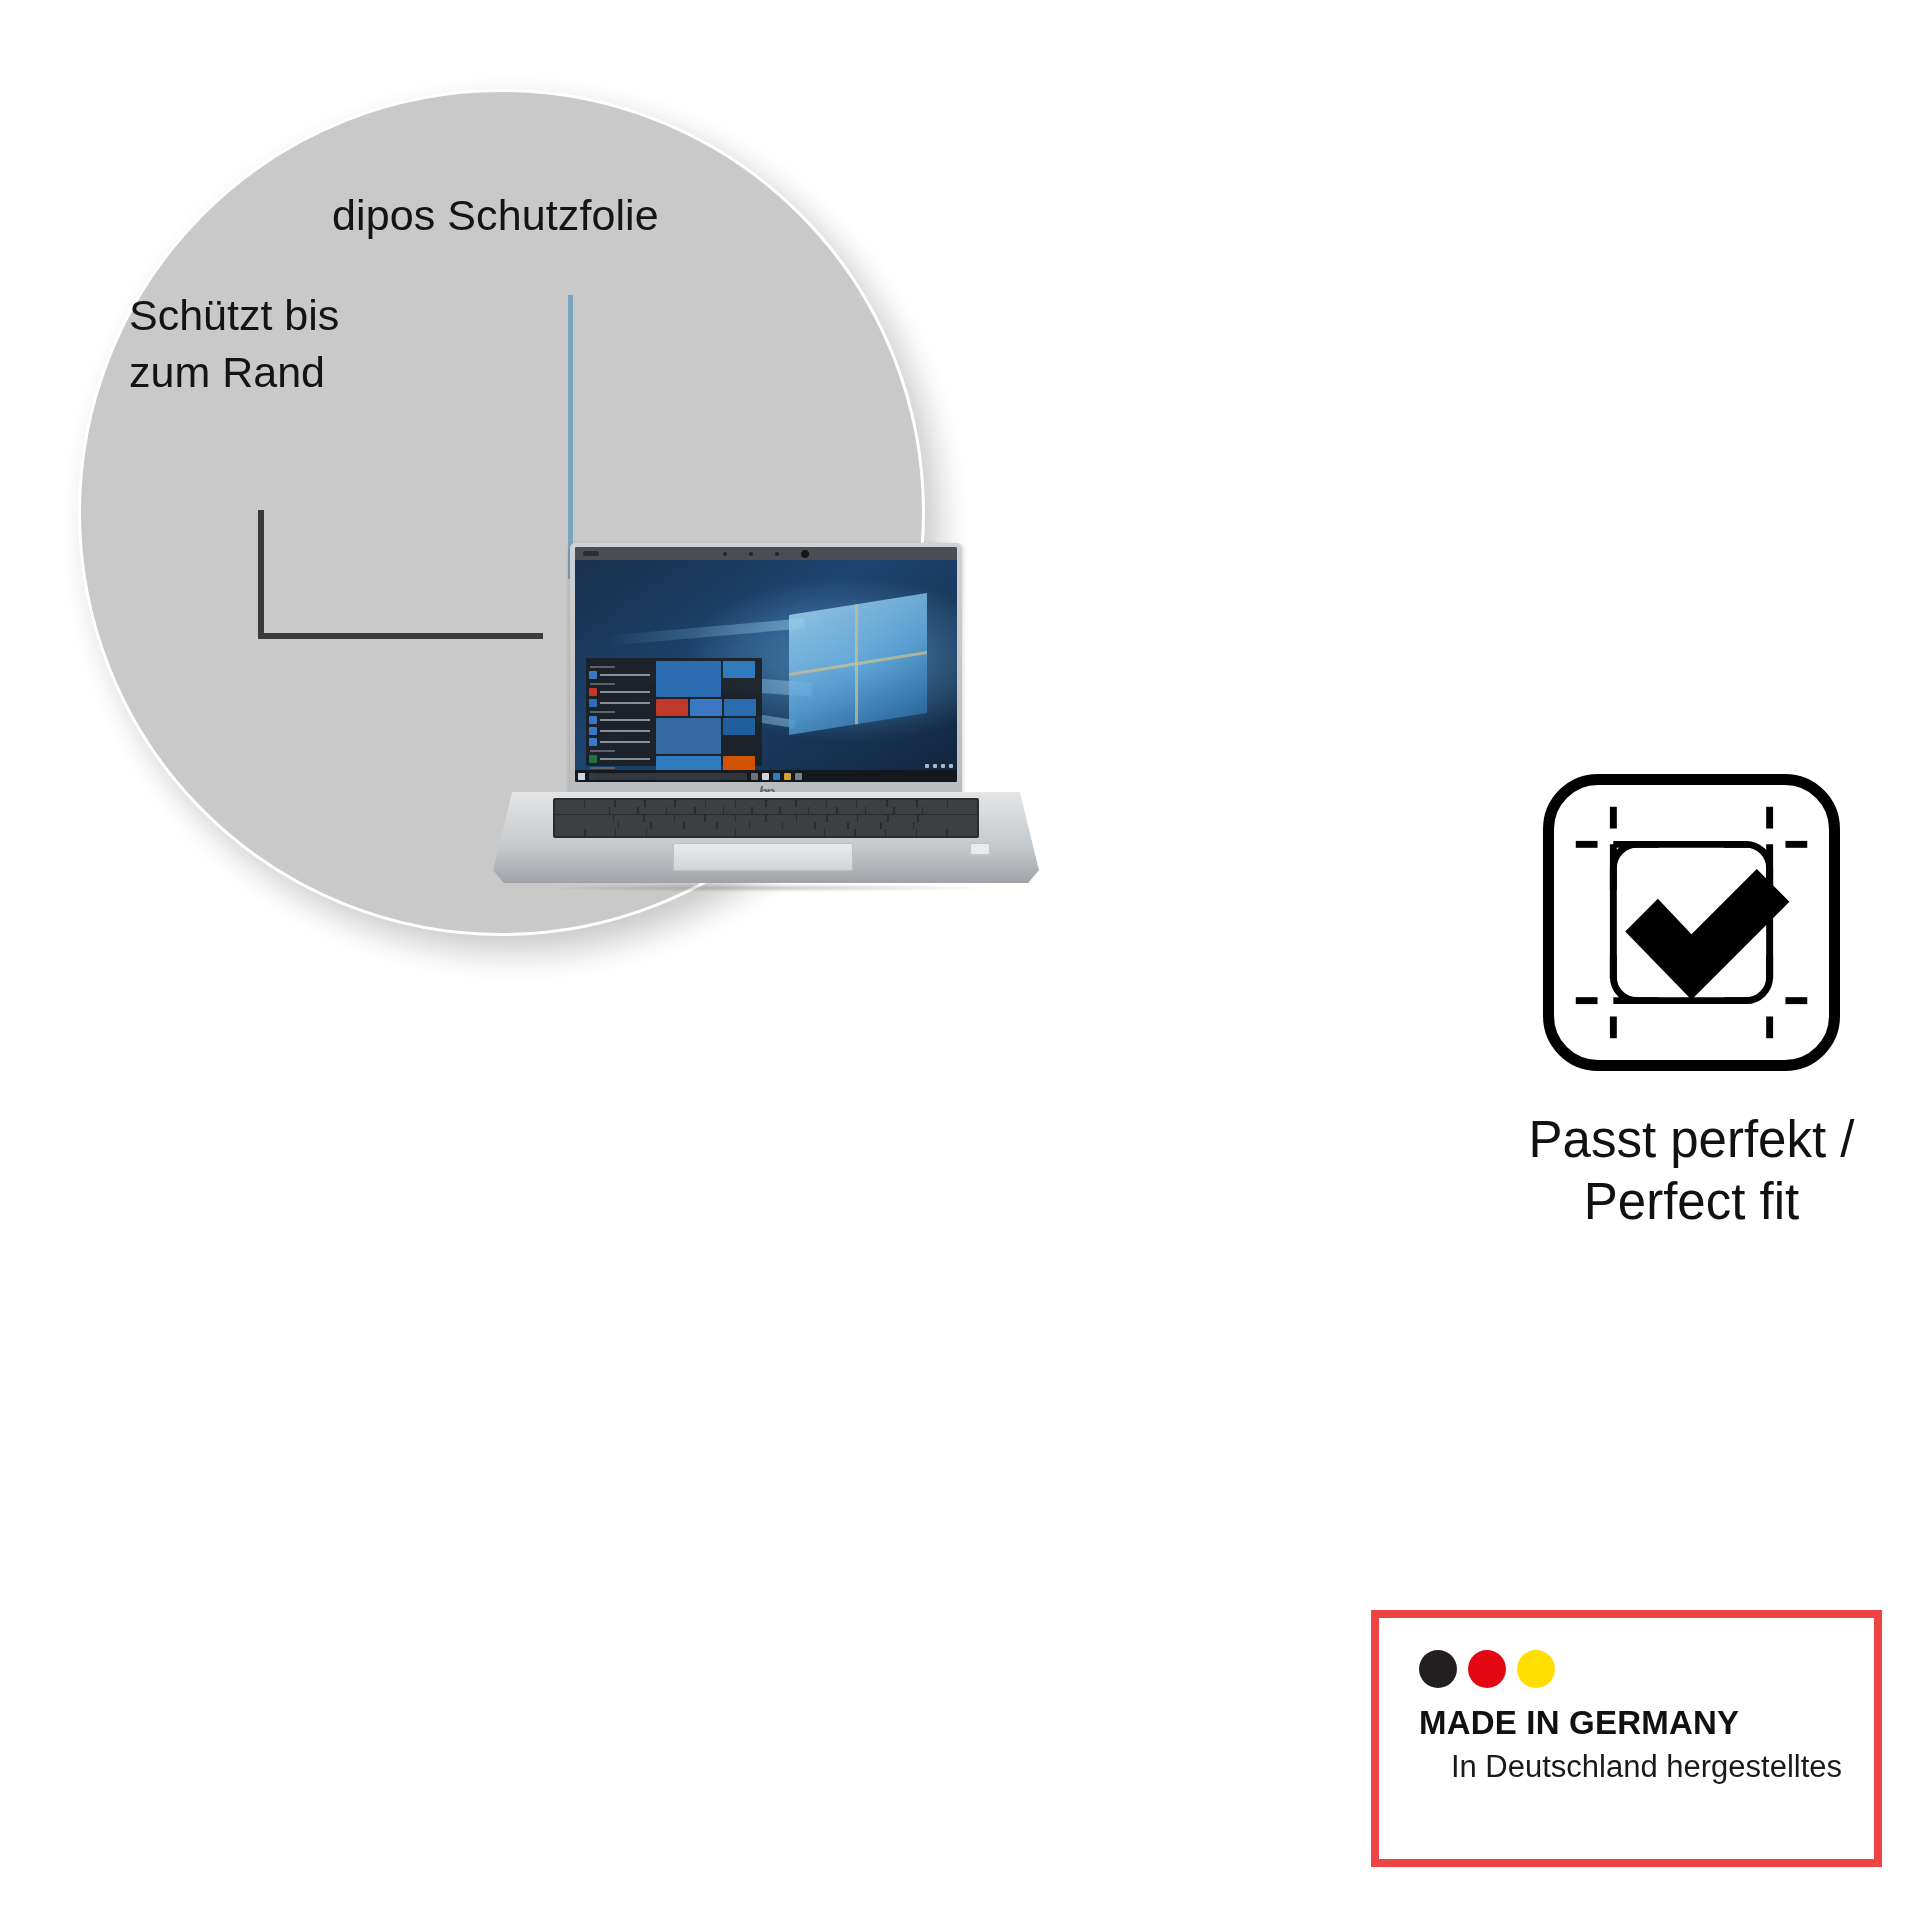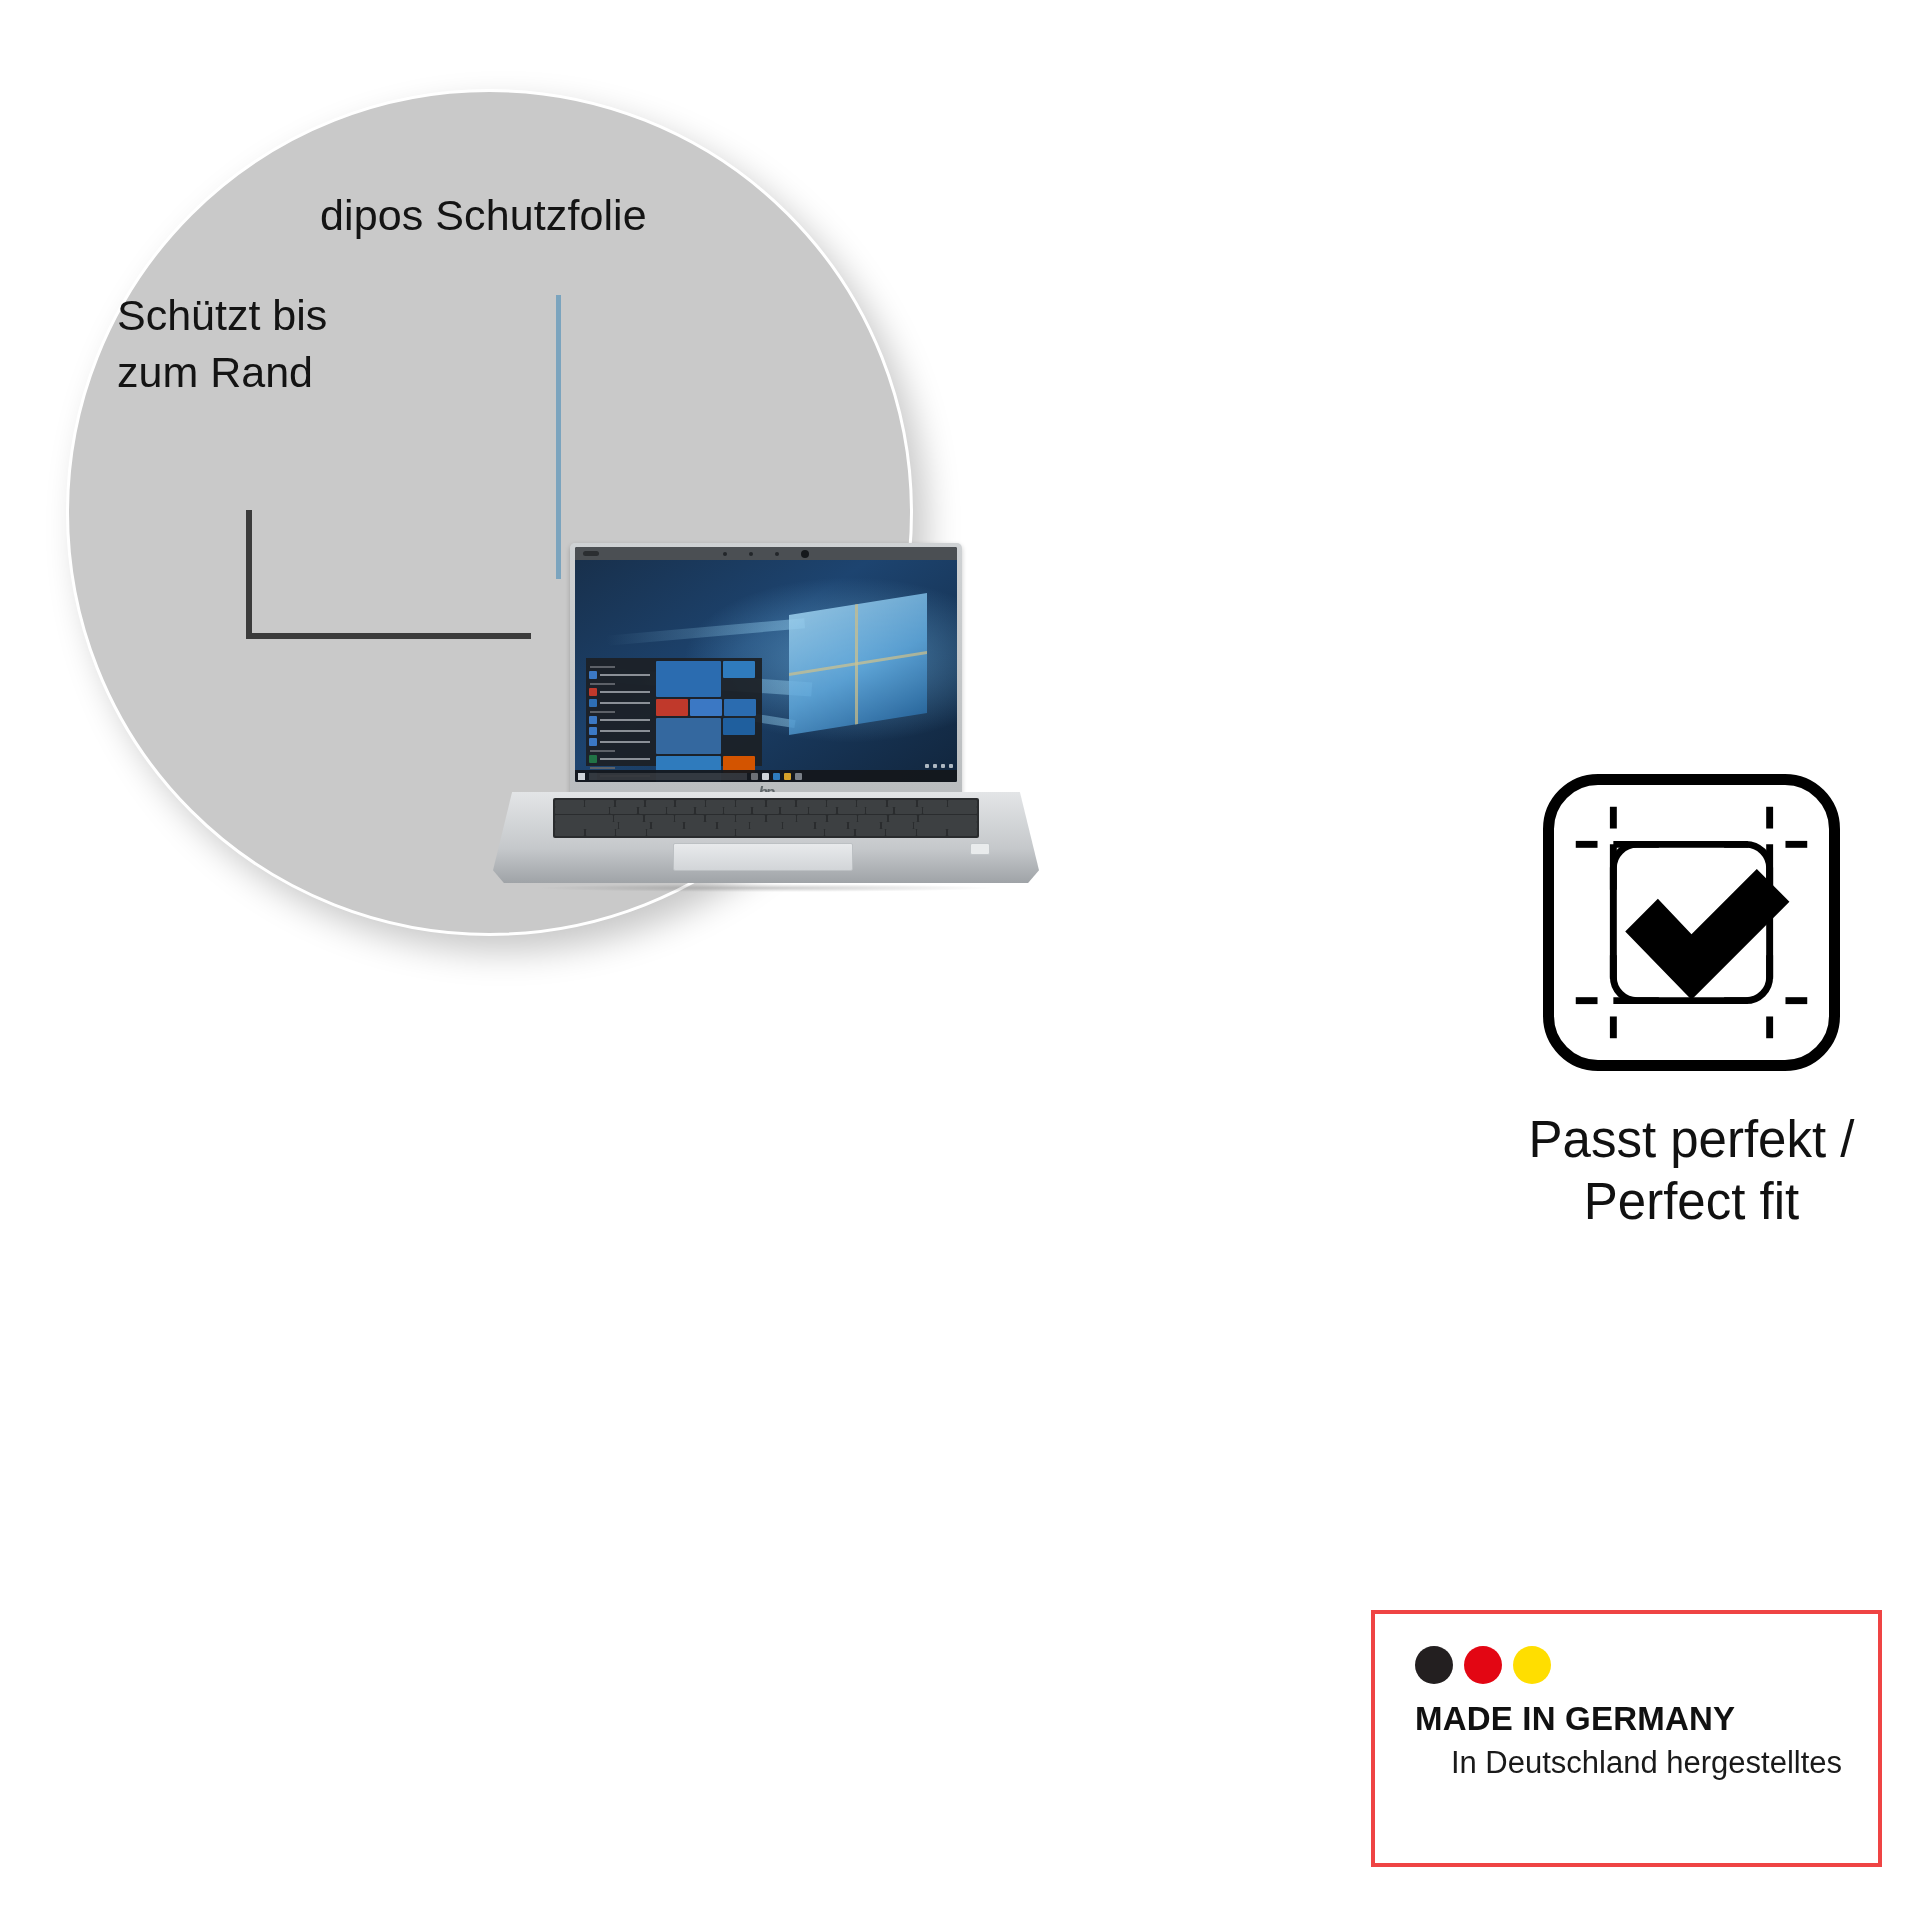--- a/index.html
+++ b/index.html
@@ -8,21 +8,21 @@
     background:#ffffff;
     font-family:"Liberation Sans", sans-serif;
     position:relative;
     overflow:hidden;
     -webkit-font-smoothing:antialiased;
   }
   .stage{position:absolute;inset:0;}
 
   
   .circle-wrap{
-    position:absolute;left:66px;top:89px;width:847px;height:847px;
+    position:absolute;left:78px;top:89px;width:847px;height:847px;
   }
   .circle{
     position:absolute;inset:0;
     border-radius:50%;
     background:#c9c9c9;
     border:3px solid #ffffff;
     box-sizing:border-box;
     box-shadow:14px 16px 34px rgba(0,0,0,.22);
   }
   .circle-inner{position:absolute;inset:0;border-radius:50%;overflow:hidden;}
@@ -162,21 +162,21 @@
   }
   .fit-icon svg{position:absolute;left:0;top:0;}
   .fit-label{
     margin-top:38px;text-align:center;
     font-size:51px;line-height:1.22;color:#111;white-space:pre-line;
   }
 
   
   .mig{
     position:absolute;left:1371px;top:1610px;width:511px;height:257px;
-    border:4px solid #ef4444;background:#fff;box-sizing:border-box;
+    border:8px solid #ef4444;background:#fff;box-sizing:border-box;
     padding:32px 0 0 40px;
   }
   .mig-dots{display:flex;gap:11px;margin-bottom:16px;}
   .mig-dots i{width:38px;height:38px;border-radius:50%;display:block;}
   .mig-title{font-size:33px;font-weight:bold;color:#111;letter-spacing:0.2px;margin-bottom:5px;}
   .mig-line{font-size:31px;color:#1a1a1a;line-height:1.32;text-align:center;}
 </style>
 </head>
 <body>
 

